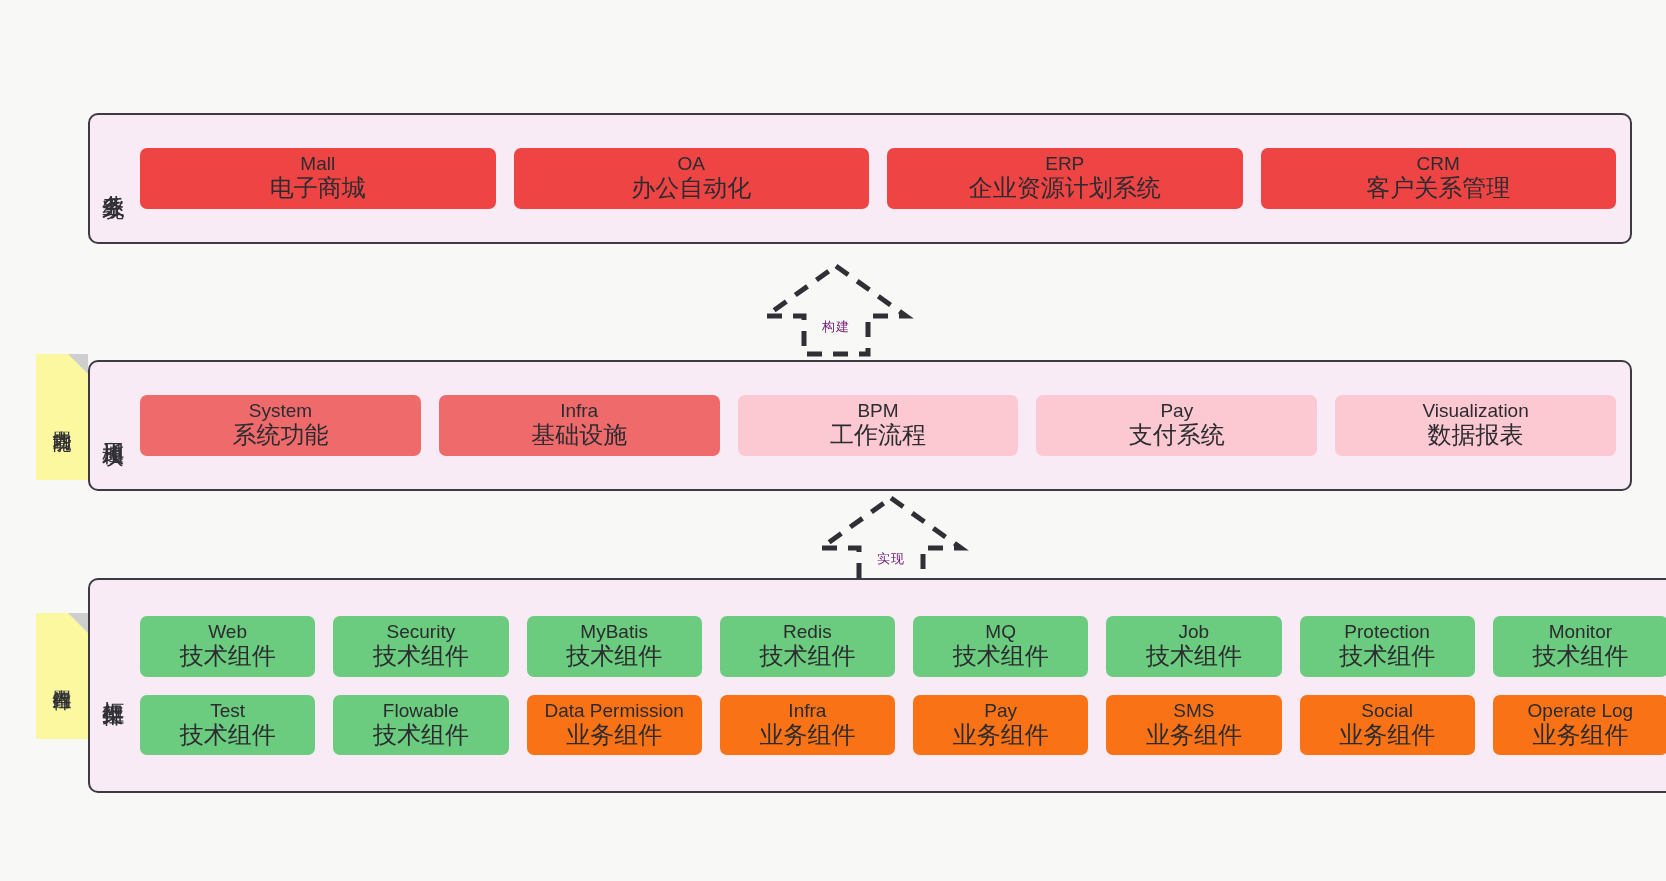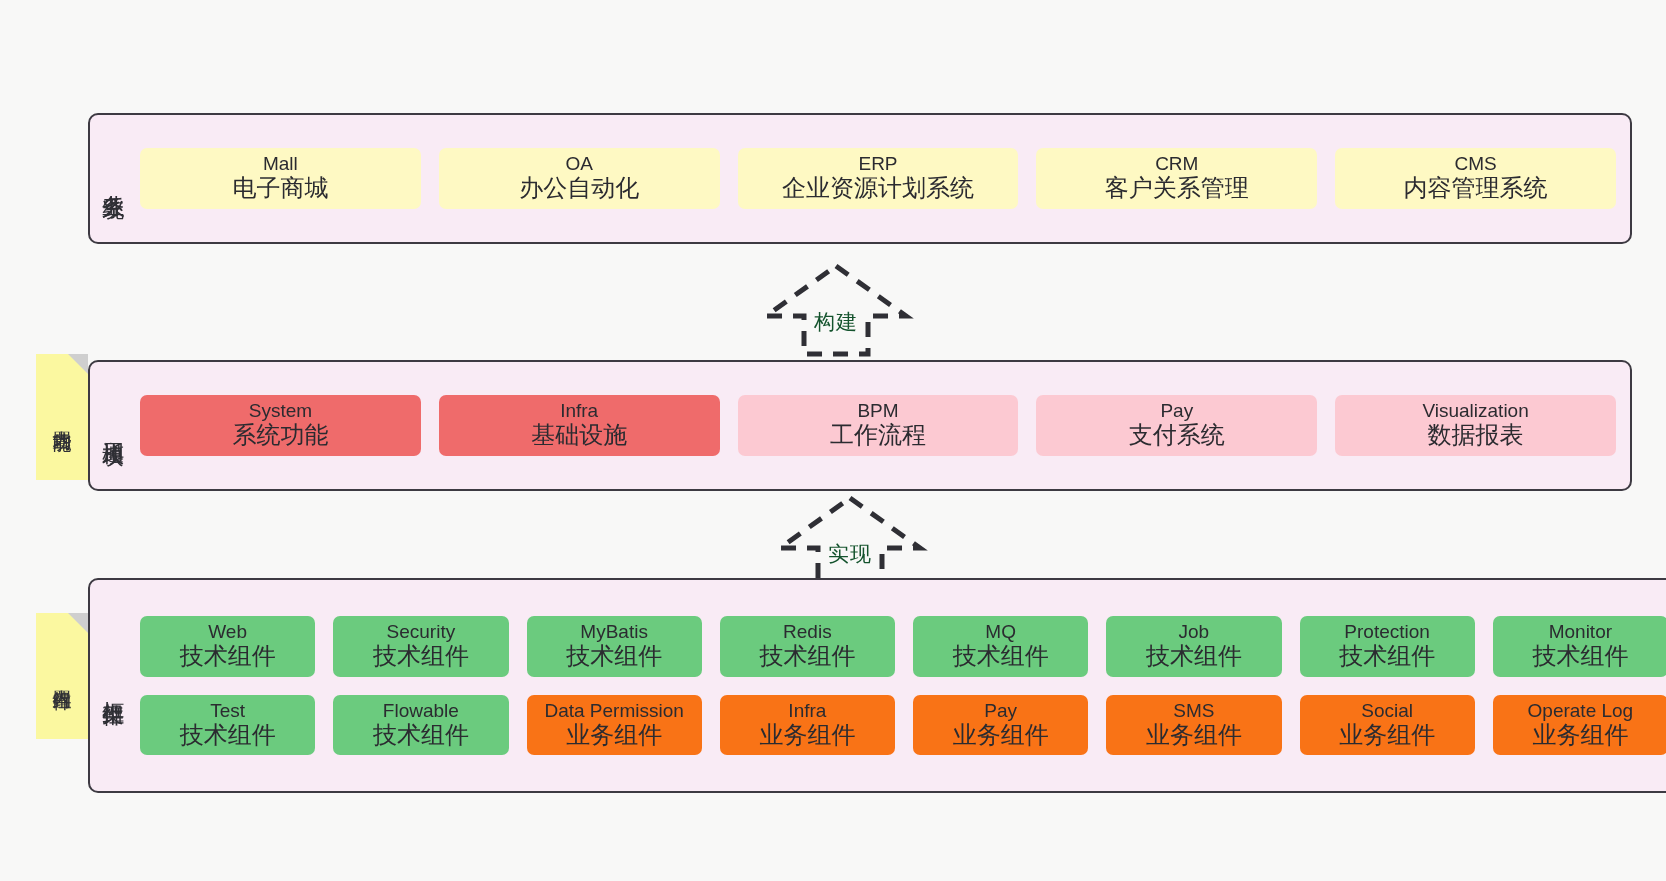--- a/index.html
+++ b/index.html
@@ -63,21 +63,21 @@
     justify-content: center;
     text-align: center;
     color: #2b2b30;
     line-height: 1.22;
     box-sizing: border-box;
     padding: 4px 6px;
   }
   .card .t1 { font-size: 19px; }
   .card .t2 { font-size: 24px; font-family: Liberation Mono, monospace; }
 
-  .card.blue        { background: #fef9c3; }
+  .card.blue        { background: #ef4444; }
   .card.red         { background: #ef6b6b; }
   .card.pink        { background: #fcc9d2; align-items: center; }
   .card.green       { background: #6bcb7e; }
   .card.lightgreen  { background: #f97316; text-align: center; }
 
   
   .note {
     position: absolute;
     background: #fbf8a0;
     width: 52px;
@@ -108,22 +108,22 @@
     width: 160px;
     height: 100px;
   }
   .arrow svg { display: block; width: 100%; height: 100%; }
   .arrow .arrow-text {
     position: absolute;
     left: 0;
     right: 0;
     bottom: 22px;
     text-align: center;
-    font-size: 21px;
-    color: #14532d;
+    font-size: 13px;
+    color: #701a75;
     letter-spacing: 1px;
     user-select: none;
   }
 </style>
 </head>
 <body>
 
 <div id="canvas">
 
   <div class="layer" id="layer-1" style="left:88px; top:113px; width:1544px; height:131px;">
@@ -138,24 +138,20 @@
           <span class="t1">OA</span>
           <span class="t2">办公自动化</span>
         </div>
         <div class="card blue">
           <span class="t1">ERP</span>
           <span class="t2">企业资源计划系统</span>
         </div>
         <div class="card blue">
           <span class="t1">CRM</span>
           <span class="t2">客户关系管理</span>
-        </div>
-        <div class="card blue">
-          <span class="t1">CMS</span>
-          <span class="t2">内容管理系统</span>
         </div>
       </div>
     </div>
   </div>
 
   <div class="arrow" style="left:756px; top:258px;">
     <svg viewBox="0 0 160 100" preserveAspectRatio="none">
       <path d="M 80 8 L 150 58 L 112 58 L 112 96 L 48 96 L 48 58 L 10 58 Z" fill="none" stroke="#2f2f35" stroke-width="5" stroke-dasharray="15,11" stroke-linejoin="miter"></path>
     </svg>
     <div class="arrow-text">构建</div>
@@ -187,21 +183,21 @@
           <span class="t2">支付系统</span>
         </div>
         <div class="card pink">
           <span class="t1">Visualization</span>
           <span class="t2">数据报表</span>
         </div>
       </div>
     </div>
   </div>
 
-  <div class="arrow" style="left:770px; top:490px;">
+  <div class="arrow" style="left:811px; top:490px;">
     <svg viewBox="0 0 160 100" preserveAspectRatio="none">
       <path d="M 80 8 L 150 58 L 112 58 L 112 96 L 48 96 L 48 58 L 10 58 Z" fill="none" stroke="#2f2f35" stroke-width="5" stroke-dasharray="15,11" stroke-linejoin="miter"></path>
     </svg>
     <div class="arrow-text">实现</div>
   </div>
 
   <div class="note" style="left:36px; top:613px; height:126px;">
     <span class="fold"></span>
     <span>内置组件</span>
   </div>

